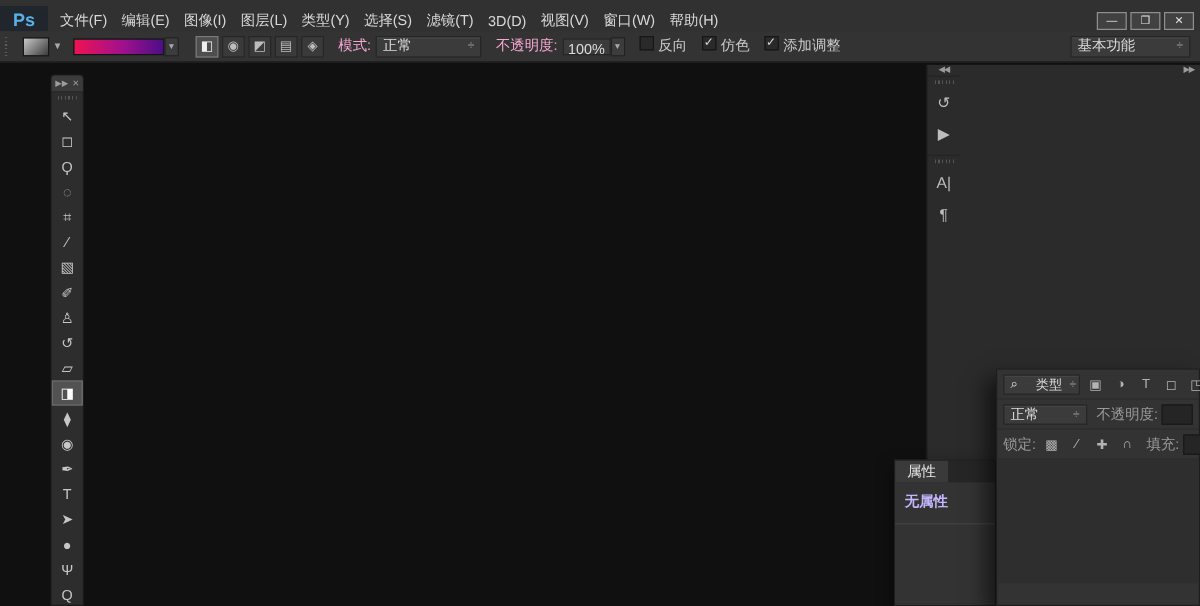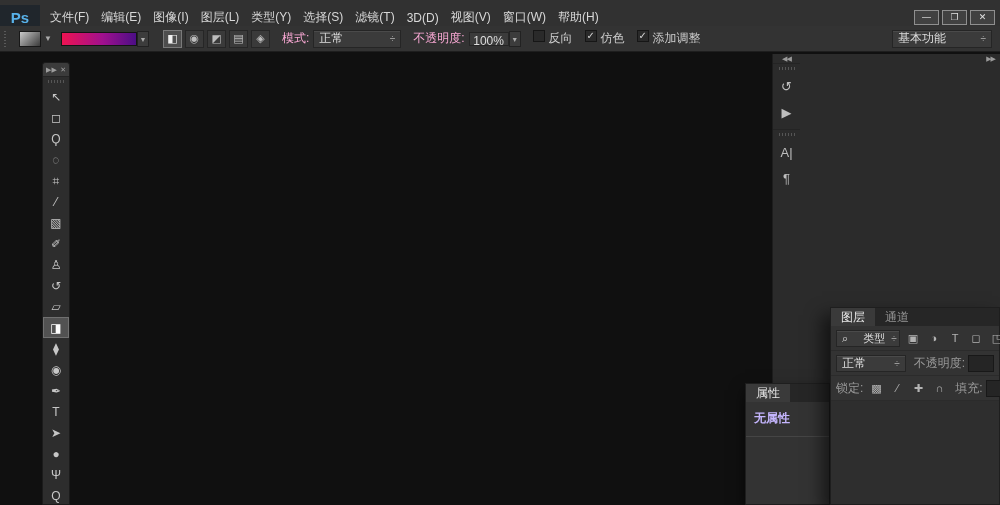--- a/index.html
+++ b/index.html
@@ -349,24 +349,20 @@
     <div class="tabbar">
       <div class="ptab active">属性</div>
     </div>
     <div class="pcontent">
       <div class="props-text">无属性</div>
       <div class="props-div"></div>
     </div>
   </div>
 
   <div class="pgroup" id="layers-group">
-    <div class="tabbar" id="layers-tabs">
-        <div class="ptab active">图层</div>
-        <div class="ptab">通道</div>
-      </div>
     <div class="lrow">
       <div class="dropdown filter-dd">
         <span>⌕</span>
         <span style="margin-left:15px">类型</span>
         <span class="spin">÷</span>
       </div>
       <div id="layer-filter-icons" style="display:flex;margin-left:auto">
           <div class="licon">▣</div>
           <div class="licon">◑</div>
           <div class="licon">T</div>

